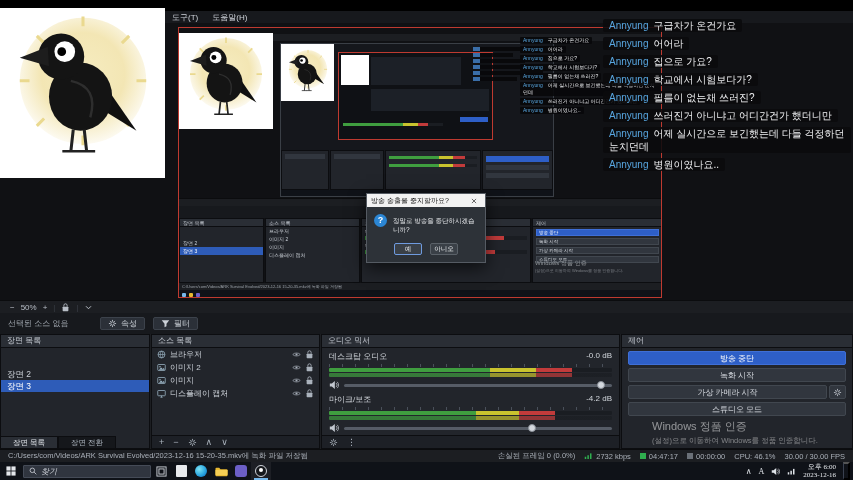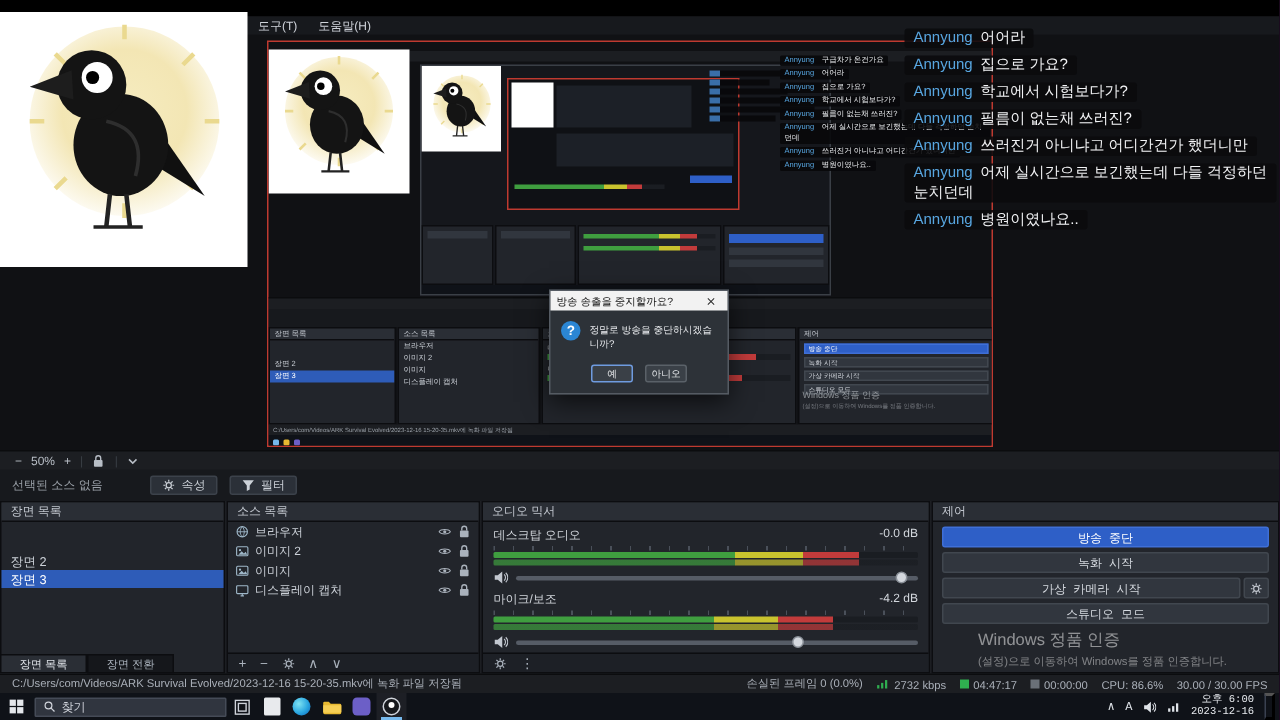--- a/index.html
+++ b/index.html
@@ -1,19 +1,19 @@
 <!DOCTYPE html>
 <html><head>
 <meta charset="utf-8">
 <style>
   * { margin:0; padding:0; box-sizing:border-box; }
   html,body { background:#000; }
   body { font-family:"Liberation Sans","DejaVu Sans",sans-serif; }
   #screen { position:relative; width:853px; height:480px; background:#701a75; overflow:hidden; }
-  button { font-family:Liberation Mono, monospace; cursor:pointer; }
+  button { font-family:Liberation Serif, serif; cursor:pointer; }
 
   
   .obs-window { position:absolute; left:0; top:0; width:853px; height:462px; background:#1c1e22; z-index:1; }
   .obs-titlebar { position:absolute; left:0; top:0; width:100%; height:11px; background:#000; }
   .obs-menubar { position:absolute; left:0; top:11px; width:100%; height:12px; background:#17191d; display:flex; align-items:center; font-size:8px; color:#cfd3da; }
   .menu-item { padding:0 7px; }
   .menu-item.first { margin-left:165px; }
   .obs-preview { position:absolute; left:0; top:23px; width:100%; height:277px; background:#101114; }
 
   
@@ -135,21 +135,21 @@
   .win-watermark { position:absolute; left:652px; top:419px; z-index:6; color:rgba(255,255,255,.5); pointer-events:none; }
   .win-watermark .w1 { font-size:11px; }
   .win-watermark .w2 { font-size:7.5px; margin-top:2px; color:rgba(255,255,255,.42); }
 
   
   .taskbar { position:absolute; left:0; top:462px; width:853px; height:18px; background:#0f1218; display:flex; align-items:center; z-index:7; }
   .tb-start { width:22px; height:18px; display:flex; align-items:center; justify-content:center; color:#e4e7eb; background:none; border:none; }
   .tb-start svg { width:10px; height:10px; fill:currentColor; }
   .tb-search { margin-left:1px; width:128px; height:13px; background:#30353f; border:1px solid #454b57; display:flex; align-items:center; gap:4px; padding:0 5px; border-radius:1px; }
   .tb-search svg { width:8px; height:8px; color:#cfd3da; }
-  .tb-search input { background:transparent; border:none; outline:none; color:#cfd3da; font-size:8px; width:92px; font-family:inherit; }
+  .tb-search input { background:transparent; border:none; outline:none; color:#cfd3da; font-size:8px; width:92px; font-family:inherit;font-style:italic; }
   .tb-search input::placeholder { color:#cfd3da; }
   .tb-ico { width:20px; height:18px; display:flex; align-items:center; justify-content:center; color:#cfd3da; background:none; border:none; }
   .tb-ico svg { width:11px; height:11px; }
   .tb-app { position:relative; width:20px; height:18px; display:flex; align-items:center; justify-content:center; background:none; border:none; }
   .tb-app.running { background:rgba(255,255,255,.06); }
   .tb-app.running::after { content:""; position:absolute; left:3px; right:3px; bottom:0; height:2px; background:#76b9ed; }
   .app-doc { width:11px; height:12px; background:#e8eaed; border-radius:1px; }
   .app-edge { width:12px; height:12px; border-radius:50%; background:radial-gradient(circle at 35% 35%,#7ee3f2,#2aa6e0 55%,#0b62b8); }
   .app-folder { width:13px; height:11px; }
   .app-purple { width:12px; height:12px; border-radius:3px; background:#6c5fc7; }
@@ -543,33 +543,34 @@
           <span>2732 kbps</span>
         </span>
         <span class="sb-item">
           <span class="sq green"></span>
           <span>04:47:17</span>
         </span>
         <span class="sb-item">
           <span class="sq gray"></span>
           <span>00:00:00</span>
         </span>
-        <span class="sb-item">CPU: 86.6%</span>
+        <span class="sb-item">CPU: 46.1%</span>
         <span class="sb-item">30.00 / 30.00 FPS</span>
       </span>
     </div>
   </div>
 
   <div class="crow-window">
     <svg viewBox="0 0 120 130">
         <use href="#crow-art"></use>
       </svg>
   </div>
 
   <div class="chat-overlay">
+    <div class="chat-msg"><span class="chat-user">Annyung</span><span>구급차가 온건가요</span></div>
     <div class="chat-msg"><span class="chat-user">Annyung</span><span>어어라</span></div>
     <div class="chat-msg"><span class="chat-user">Annyung</span><span>집으로 가요?</span></div>
     <div class="chat-msg"><span class="chat-user">Annyung</span><span>학교에서 시험보다가?</span></div>
     <div class="chat-msg"><span class="chat-user">Annyung</span><span>필름이 없는채 쓰러진?</span></div>
     <div class="chat-msg"><span class="chat-user">Annyung</span><span>쓰러진거 아니냐고 어디간건가 했더니만</span></div>
     <div class="chat-msg"><span class="chat-user">Annyung</span><span>어제 실시간으로 보긴했는데 다들 걱정하던 눈치던데</span></div>
     <div class="chat-msg"><span class="chat-user">Annyung</span><span>병원이였나요..</span></div>
   </div>
 
   <div class="stop-dialog">

